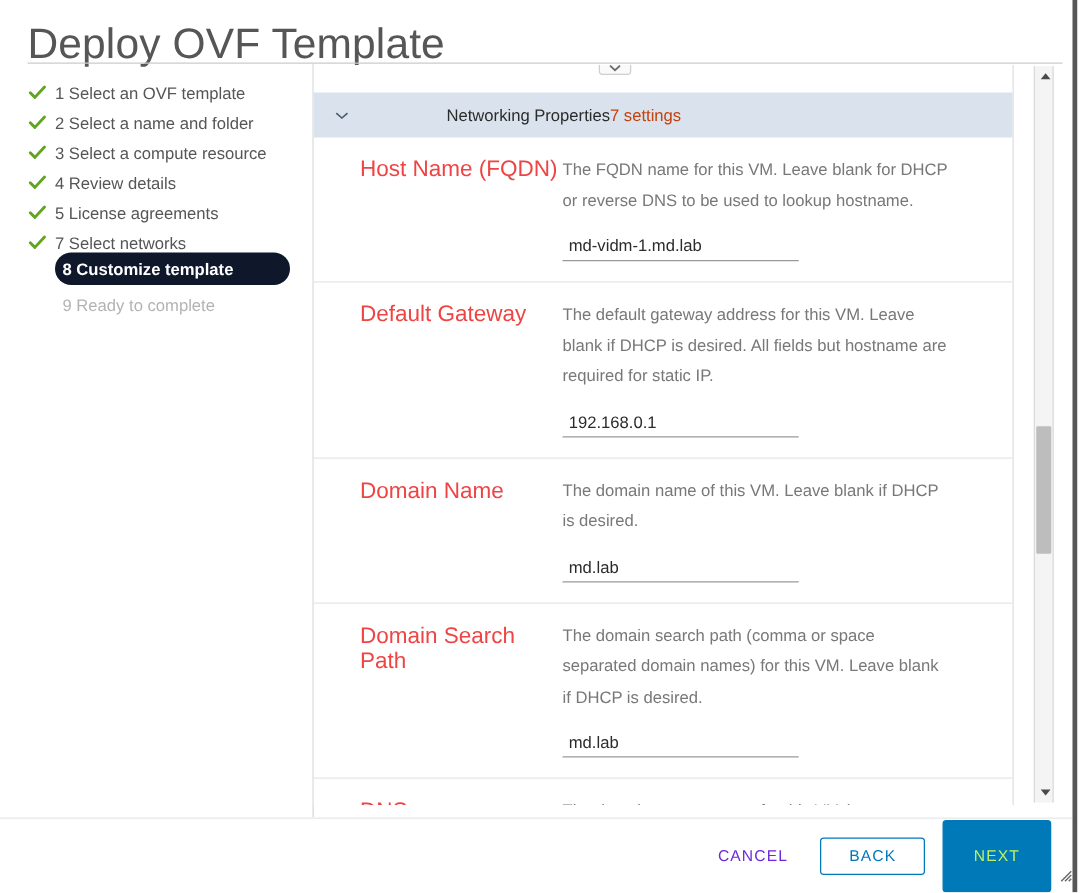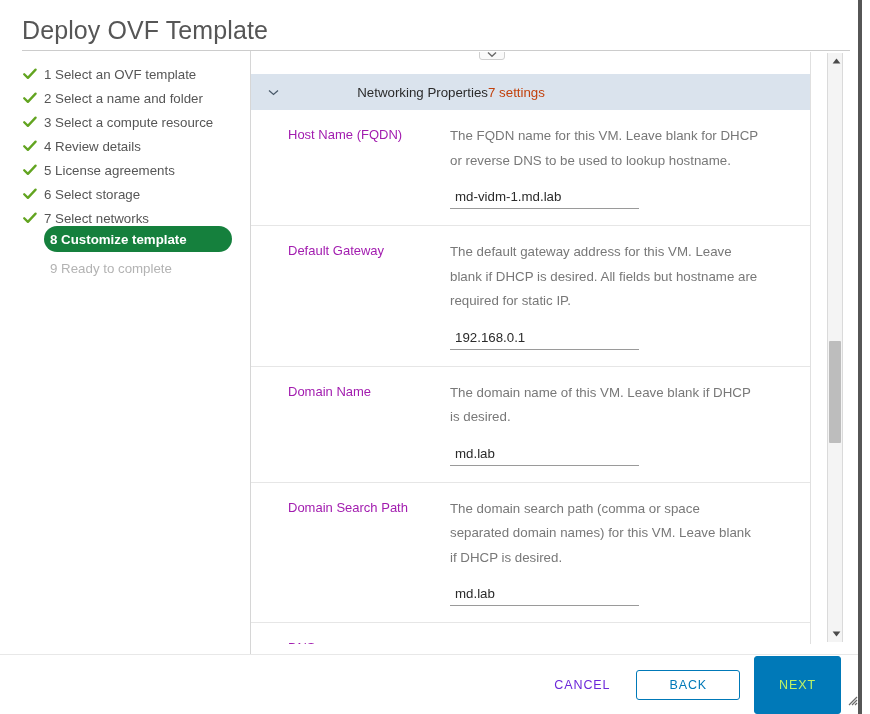--- a/index.html
+++ b/index.html
@@ -35,21 +35,21 @@
     width: 8px;
     height: 714px;
     background: #ffffff;
   }
 
   
   .title {
     position: absolute;
     left: 22px;
     top: 16px;
-    font-size: 25px;
+    font-size: 34px;
     font-weight: 400;
     color: #565656;
     letter-spacing: 0.1px;
     white-space: nowrap;
   }
   .title-rule {
     position: absolute;
     left: 22px;
     top: 50px;
     width: 828px;
@@ -86,21 +86,21 @@
     display: inline-block;
     position: relative;
   }
   .step .chk svg { display: block; }
   .step-label { display: inline-block; }
 
   .step.selected {
     padding-left: 0;
     margin-left: 44px;
     width: 188px;
-    background: #15803d;
+    background: #0f172a;
     border-radius: 13px;
     height: 26px;
     color: #ffffff;
     font-weight: bold;
     padding-left: 6px;
     box-sizing: border-box;
     align-items: center;
   }
   .step.selected .step-label { margin-left: 0; }
   .step.pending { color: #b3b3b3; padding-left: 50px; }
@@ -187,22 +187,22 @@
     border-bottom: 1px solid #e6e6e6;
     box-sizing: border-box;
     padding: 14px 0 16px 0;
   }
   .prop-row:last-child { border-bottom: none; }
   .prop-label {
     width: 199px;
     flex: 0 0 199px;
     padding-left: 37px;
     box-sizing: border-box;
-    font-size: 13px;
-    color: #a21caf;
+    font-size: 18px;
+    color: #ef4444;
     line-height: 20px;
     padding-top: 1px;
   }
   .prop-body {
     flex: 1 1 auto;
     padding-right: 28px;
     box-sizing: border-box;
   }
   .prop-desc {
     font-size: 13.3px;
@@ -285,21 +285,21 @@
     border: none;
     color: #6d28d9;
     padding: 8px 12px;
     margin-right: 14px;
   }
   .btn-outline {
     background: #ffffff;
     border: 1px solid #0079b8;
     color: #0079b8;
     border-radius: 3px;
-    padding: 7px 32px;
+    padding: 7px 22px;
     margin-right: 14px;
   }
   .btn-solid {
     background: #0079b8;
     border: 1px solid #0079b8;
     color: #bef264;
     border-radius: 3px;
     padding: 21px 24px;
   }
 
@@ -352,28 +352,20 @@
         </span>
         <span class="step-label">4 Review details</span>
       </div>
       <div class="step done">
         <span class="chk">
           <svg width="16" height="16" viewBox="0 0 16 16">
             <path d="M2.2 8.2 L5.9 11.9 L13.6 3.6" stroke="#62a420" stroke-width="2.3" fill="none" stroke-linecap="round" stroke-linejoin="round"></path>
           </svg>
         </span>
         <span class="step-label">5 License agreements</span>
-      </div>
-      <div class="step done">
-        <span class="chk">
-          <svg width="16" height="16" viewBox="0 0 16 16">
-            <path d="M2.2 8.2 L5.9 11.9 L13.6 3.6" stroke="#62a420" stroke-width="2.3" fill="none" stroke-linecap="round" stroke-linejoin="round"></path>
-          </svg>
-        </span>
-        <span class="step-label">6 Select storage</span>
       </div>
       <div class="step done">
         <span class="chk">
           <svg width="16" height="16" viewBox="0 0 16 16">
             <path d="M2.2 8.2 L5.9 11.9 L13.6 3.6" stroke="#62a420" stroke-width="2.3" fill="none" stroke-linecap="round" stroke-linejoin="round"></path>
           </svg>
         </span>
         <span class="step-label">7 Select networks</span>
       </div>
       <div class="step selected">

